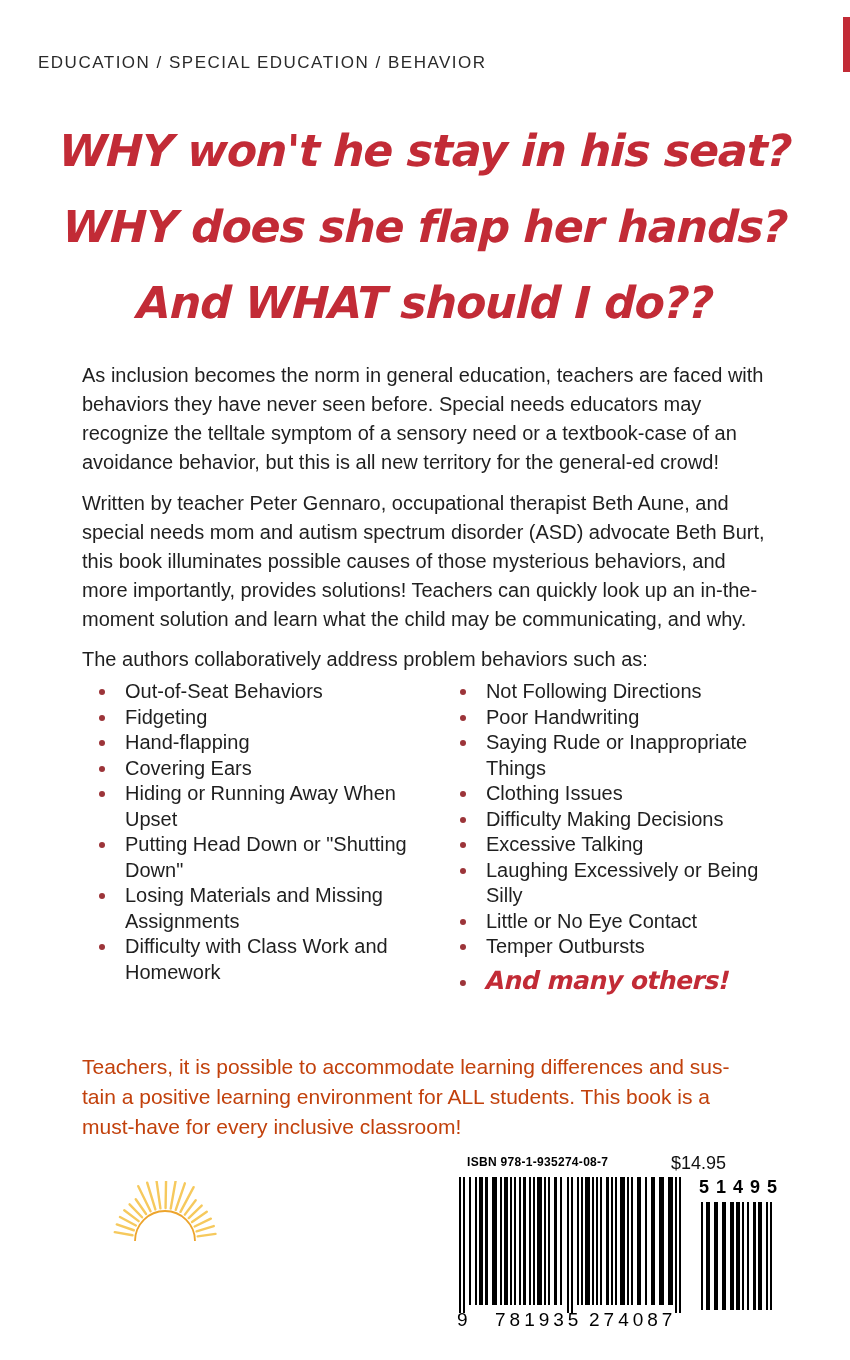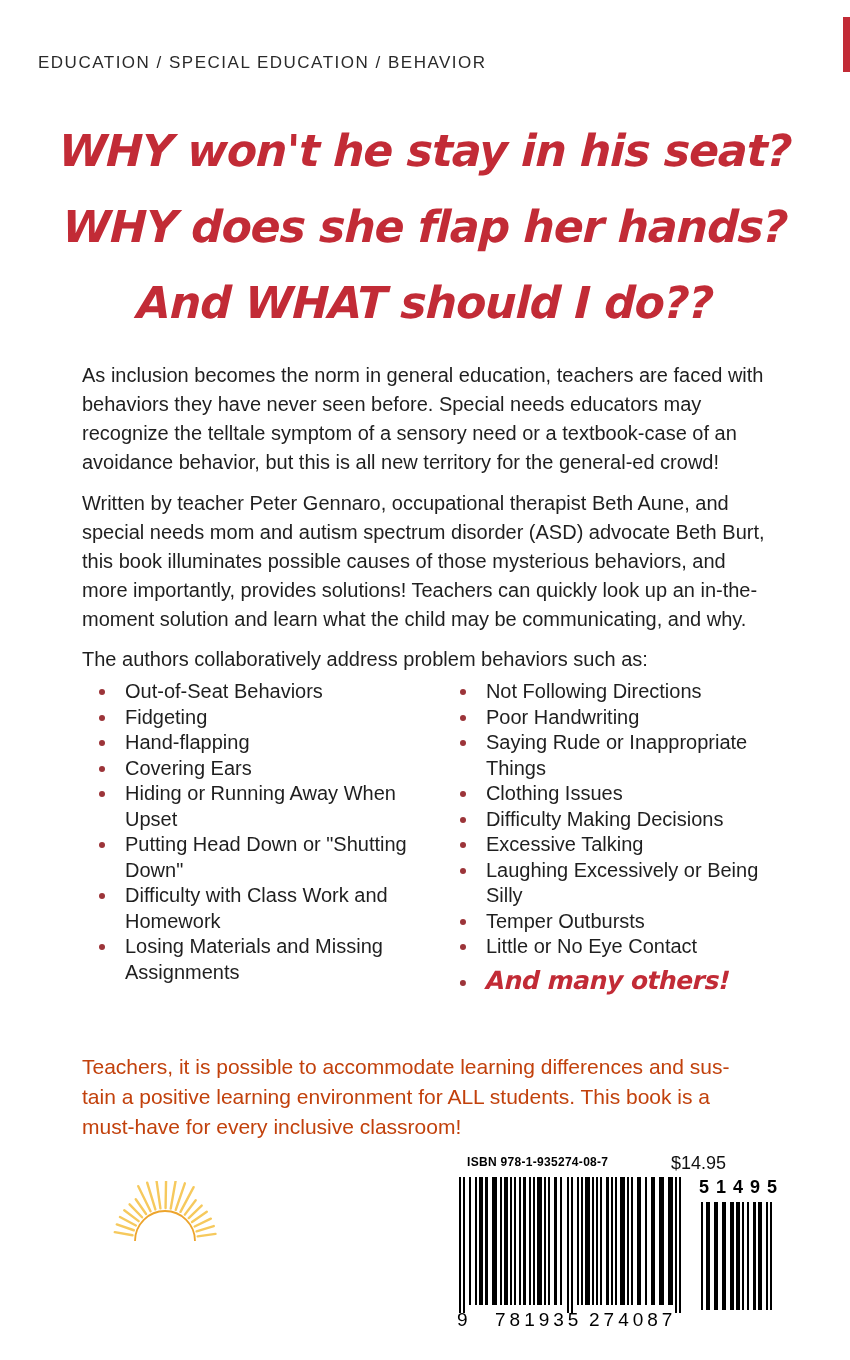--- a/index.html
+++ b/index.html
@@ -105,36 +105,36 @@
   <div class="bullet-cols">
     <div class="bullet-col left">
       <ul class="bullets">
 
       <li>Out-of-Seat Behaviors</li>
           <li>Fidgeting</li>
           <li>Hand-flapping</li>
           <li>Covering Ears</li>
           <li>Hiding or Running Away When Upset</li>
           <li>Putting Head Down or "Shutting Down"</li>
+          <li>Losing Materials and Missing Assignments</li>
           <li>Difficulty with Class Work and Homework</li>
-          <li>Losing Materials and Missing Assignments</li>
         </ul>
     </div>
     <div class="bullet-col right">
       <ul class="bullets">
 
       <li>Not Following Directions</li>
           <li>Poor Handwriting</li>
           <li>Saying Rude or Inappropriate Things</li>
           <li>Clothing Issues</li>
           <li>Difficulty Making Decisions</li>
           <li>Excessive Talking</li>
           <li>Laughing Excessively or Being Silly</li>
+          <li>Little or No Eye Contact</li>
           <li>Temper Outbursts</li>
-          <li>Little or No Eye Contact</li>
         </ul>
       <div class="li-highlight">And many others!</div>
     </div>
   </div>
 
   <div class="closing">
 
   <div>Teachers, it is possible to accommodate learning differences and sus-</div>
       <div>tain a positive learning environment for ALL students.  This book is a</div>
       <div>must-have for every inclusive classroom!</div>

